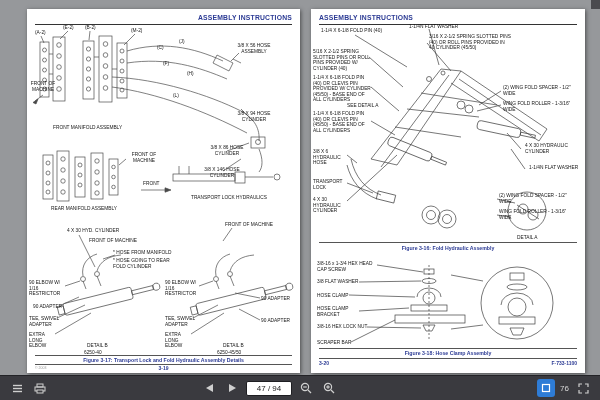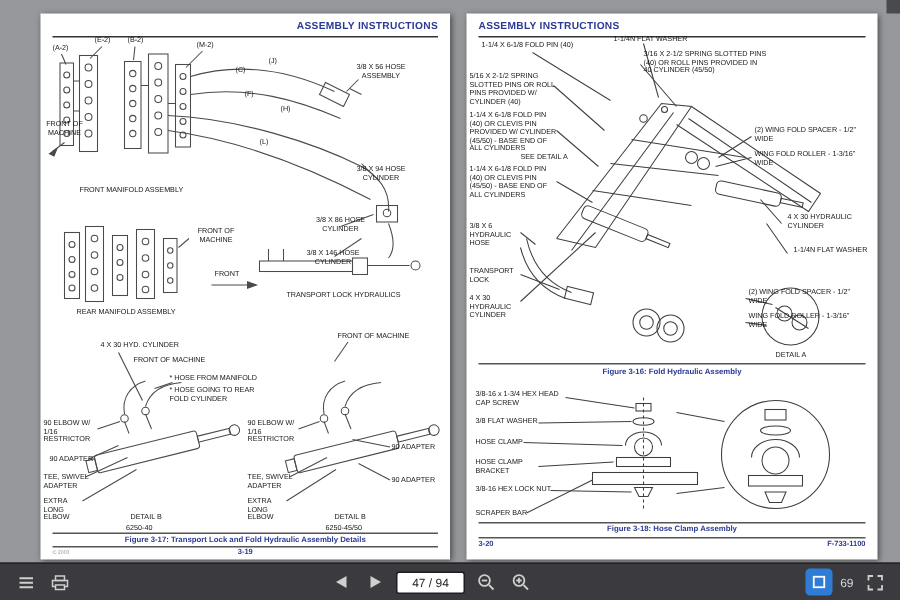--- a/index.html
+++ b/index.html
@@ -14,21 +14,21 @@
   .hdr-rule { position:absolute; top:15px; left:8px; right:8px; border-top:1px solid #333; }
   .lbl { position:absolute; font-size:4.8px; line-height:1.15; color:#161616; }
   .c { text-align:center; }
   .cap { position:absolute; left:8px; right:8px; text-align:center; font-size:5.2px; font-weight:bold; color:#2b3a94; }
   .rule { position:absolute; left:8px; right:8px; border-top:0.6px solid #555; }
   .pageno { position:absolute; font-size:5px; font-weight:bold; color:#2b3a94; }
   .copyright { position:absolute; font-size:3.5px; color:#999; }
   .toolbar { position:absolute; left:0; bottom:0; width:600px; height:25px; background:#3a3a3f;
              border-top:1px solid #232327; display:flex; align-items:center; }
   .tb-left { display:flex; gap:5px; margin-left:8px; align-items:center; }
-  .tb-center { position:absolute; left:218px; display:flex; gap:5px; align-items:center; }
+  .tb-center { position:absolute; left:200px; display:flex; gap:5px; align-items:center; }
   .tb-right { position:absolute; right:8px; display:flex; gap:5px; align-items:center; }
   .tb-btn { width:18px; height:18px; border:none; background:transparent; display:flex;
             align-items:center; justify-content:center; border-radius:3px; cursor:pointer; padding:0; }
   .tb-btn.accent { background:#2e7cd6; }
   .page-input { width:46px; height:15px; font-size:8px; text-align:center; border:1px solid #1e1e22;
                 border-radius:2px; background:#fff; color:#222; font-family:inherit; }
   .zoom-text { color:#d8d8d8; font-size:8px; }
   .scroll-corner { position:absolute; right:0; top:0; width:9px; height:9px; background:#4a4a4e; }
 </style>
 </head>
@@ -393,21 +393,21 @@
             </g>
           </svg>
       </button>
     </div>
     <div class="tb-right">
       <button class="tb-btn accent">
         <svg width="10" height="10" viewBox="0 0 10 10">
             <rect x="1.5" y="1.5" width="7" height="7" fill="none" stroke="#fff" stroke-width="1.2"></rect>
           </svg>
       </button>
-      <span class="zoom-text">69</span>
+      <span class="zoom-text">76</span>
       <button class="tb-btn">
         <svg width="11" height="11" viewBox="0 0 11 11">
             <g stroke="#cfcfcf" stroke-width="1.2" fill="none">
               <polyline points="1,4 1,1 4,1"></polyline>
               <polyline points="7,1 10,1 10,4"></polyline>
               <polyline points="10,7 10,10 7,10"></polyline>
               <polyline points="4,10 1,10 1,7"></polyline>
             </g>
           </svg>
       </button>

